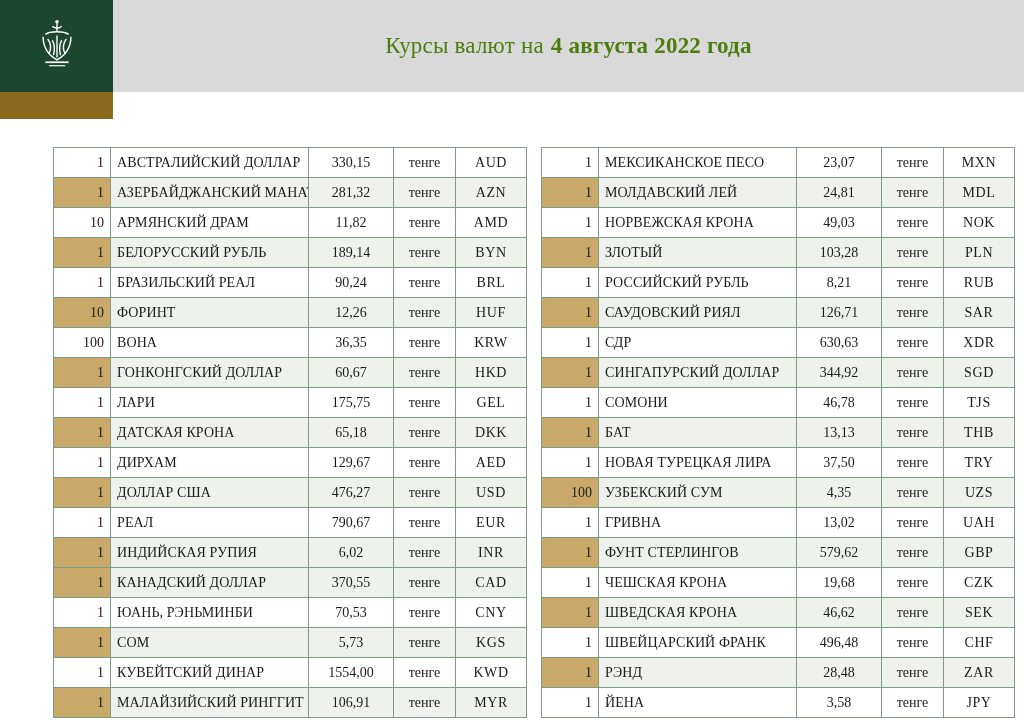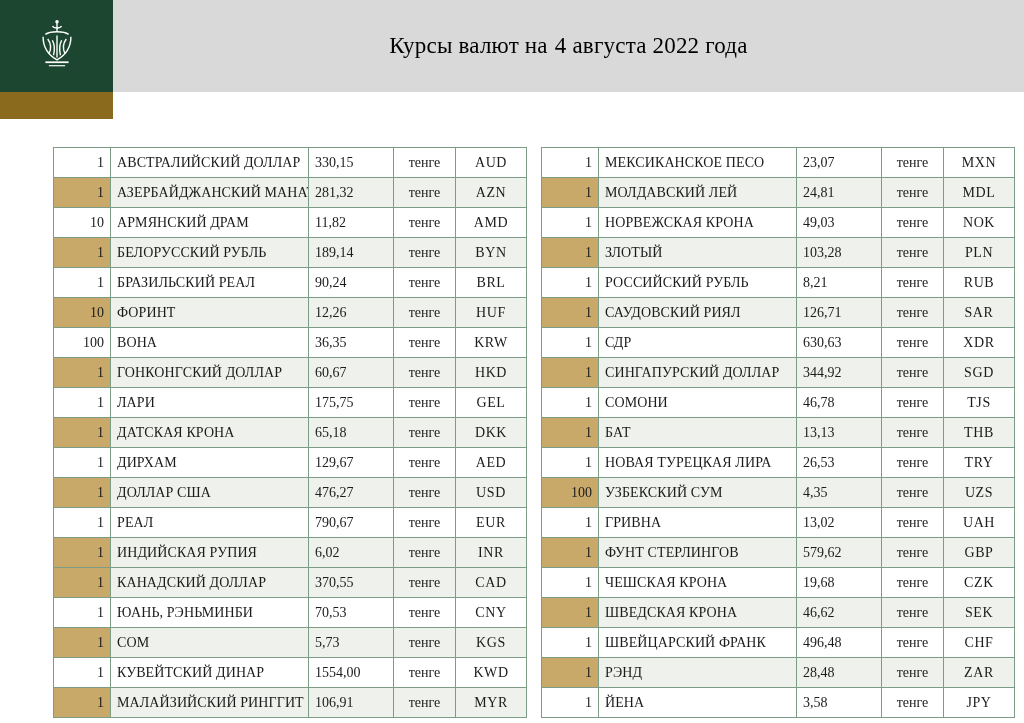--- a/index.html
+++ b/index.html
@@ -53,25 +53,25 @@
   .header-title {
     position: absolute;
     left: 113px;
     top: 0;
     width: 911px;
     height: 92px;
     display: flex;
     align-items: center;
     justify-content: center;
     font-size: 23px;
-    color: #000000;
+    color: #4d7c0f;
     letter-spacing: .2px;
   }
   .header-title .plain { font-weight: 400; }
-  .header-title .bold { font-weight: 400; margin-left: 7px; }
+  .header-title .bold { font-weight: 700; margin-left: 7px; }
 
   
   .table-wrap {
     position: absolute;
     top: 147px;
   }
   .table-left  { left: 53px;  width: 430px; }
   .table-right { left: 541px; width: 430px; }
 
   table.rates {
@@ -97,21 +97,21 @@
   }
   td.qty.plain-bg { background: #ffffff; }
   td.name {
     width: 185px;
     text-align: left;
     letter-spacing: .1px;
     padding-left: 8px;
   }
   td.value {
     width: 72px;
-    text-align: left;
+    text-align: center;
     padding-right: 8px;
   }
   td.unit {
     width: 49px;
     text-align: center;
     font-size: 13px;
     padding-left: 7px;
     color: #333;
   }
   td.code {
@@ -363,21 +363,21 @@
         <tr class="alt">
           <td class="qty">1</td>
           <td class="name">БАТ</td>
           <td class="value">13,13</td>
           <td class="unit">тенге</td>
           <td class="code">THB</td>
         </tr>
         <tr>
           <td class="qty plain-bg">1</td>
           <td class="name">НОВАЯ ТУРЕЦКАЯ ЛИРА</td>
-          <td class="value">26,53</td>
+          <td class="value">37,50</td>
           <td class="unit">тенге</td>
           <td class="code">TRY</td>
         </tr>
         <tr class="alt">
           <td class="qty">100</td>
           <td class="name">УЗБЕКСКИЙ СУМ</td>
           <td class="value">4,35</td>
           <td class="unit">тенге</td>
           <td class="code">UZS</td>
         </tr>

